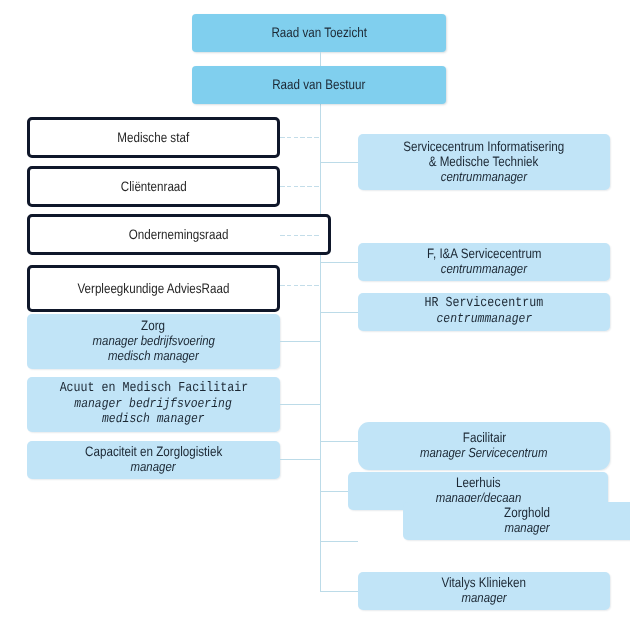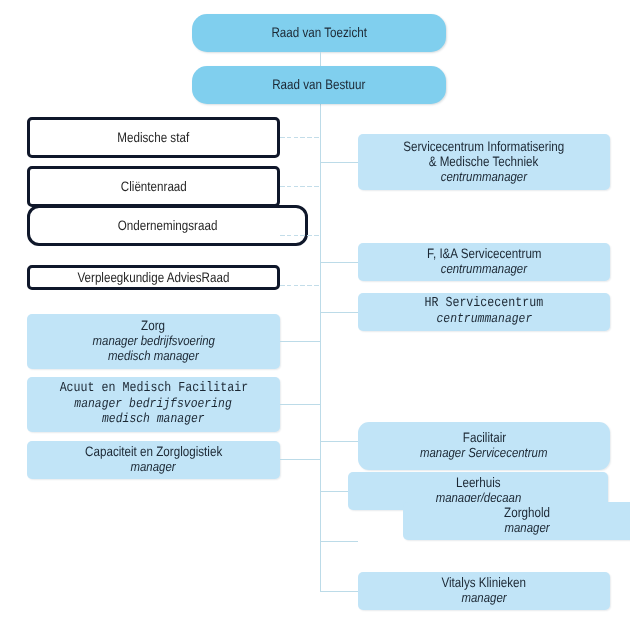--- a/index.html
+++ b/index.html
@@ -9,21 +9,21 @@
   .stage{position:absolute;left:0;top:0;width:630px;height:622px;}
 
   
   .node{position:absolute;box-sizing:border-box;border-radius:5px;
         display:flex;flex-direction:column;align-items:center;justify-content:center;
         text-align:center;color:#1b2733;padding-bottom:2px;}
   .node .t{font-size:13.7px;line-height:15px;white-space:nowrap;
            transform:scaleX(0.85);transform-origin:center center;}
   .node .s{font-size:13.2px;line-height:15px;font-style:italic;white-space:nowrap;
            transform:scaleX(0.865);transform-origin:center center;}
-  .n-dark{background:#80cfee;border-radius:15px;box-shadow:1px 1px 2px rgba(40,70,90,.18);}
+  .n-dark{background:#80cfee;border-radius:4px;box-shadow:1px 1px 2px rgba(40,70,90,.18);}
   .n-light{background:#c1e4f7;box-shadow:1px 1px 1.5px rgba(40,70,90,.10);}
   .n-white{background:#ffffff;border:3px solid #0f172a;color:#272727;padding-bottom:0;}
 
   
   .edge{position:absolute;background:#bcdbe8;}
   .edge-v{width:1px;}
   .edge-h{height:1px;}
   .edge-dash{position:absolute;height:1px;
     background:repeating-linear-gradient(to right,
       #c3dde9 0px,#c3dde9 4.5px,rgba(255,255,255,0) 4.5px,rgba(255,255,255,0) 6.8px);}
@@ -47,26 +47,26 @@
   <div class="node n-white" style="left:27px;top:117px;width:253px;height:41px;">
     <div class="t">Medische staf</div>
   </div>
   <div class="edge-dash" style="left:280px;top:137px;width:40px;"></div>
 
   <div class="node n-white" style="left:27px;top:166px;width:253px;height:41px;">
     <div class="t">Cliëntenraad</div>
   </div>
   <div class="edge-dash" style="left:280px;top:186px;width:40px;"></div>
 
-  <div class="node n-white" style="left:27px;top:205px;width:281px;height:41px;border-radius:12px;">
+  <div class="node n-white" style="left:27px;top:214px;width:304px;height:41px;">
     <div class="t">Ondernemingsraad</div>
   </div>
   <div class="edge-dash" style="left:280px;top:235px;width:40px;"></div>
 
-  <div class="node n-white" style="left:27px;top:265px;width:253px;height:25px;justify-content:center;">
+  <div class="node n-white" style="left:27px;top:265px;width:253px;height:47px;justify-content:center;">
     <div class="t">Verpleegkundige AdviesRaad</div>
   </div>
   <div class="edge-dash" style="left:280px;top:285px;width:40px;"></div>
 
   <div class="node n-light" style="left:27px;top:314px;width:253px;height:55px;">
     <div class="t">Zorg</div>
     <div class="s">manager bedrijfsvoering</div>
     <div class="s">medisch manager</div>
   </div>
   <div class="edge edge-h" style="left:280px;top:341px;width:40px;"></div>

